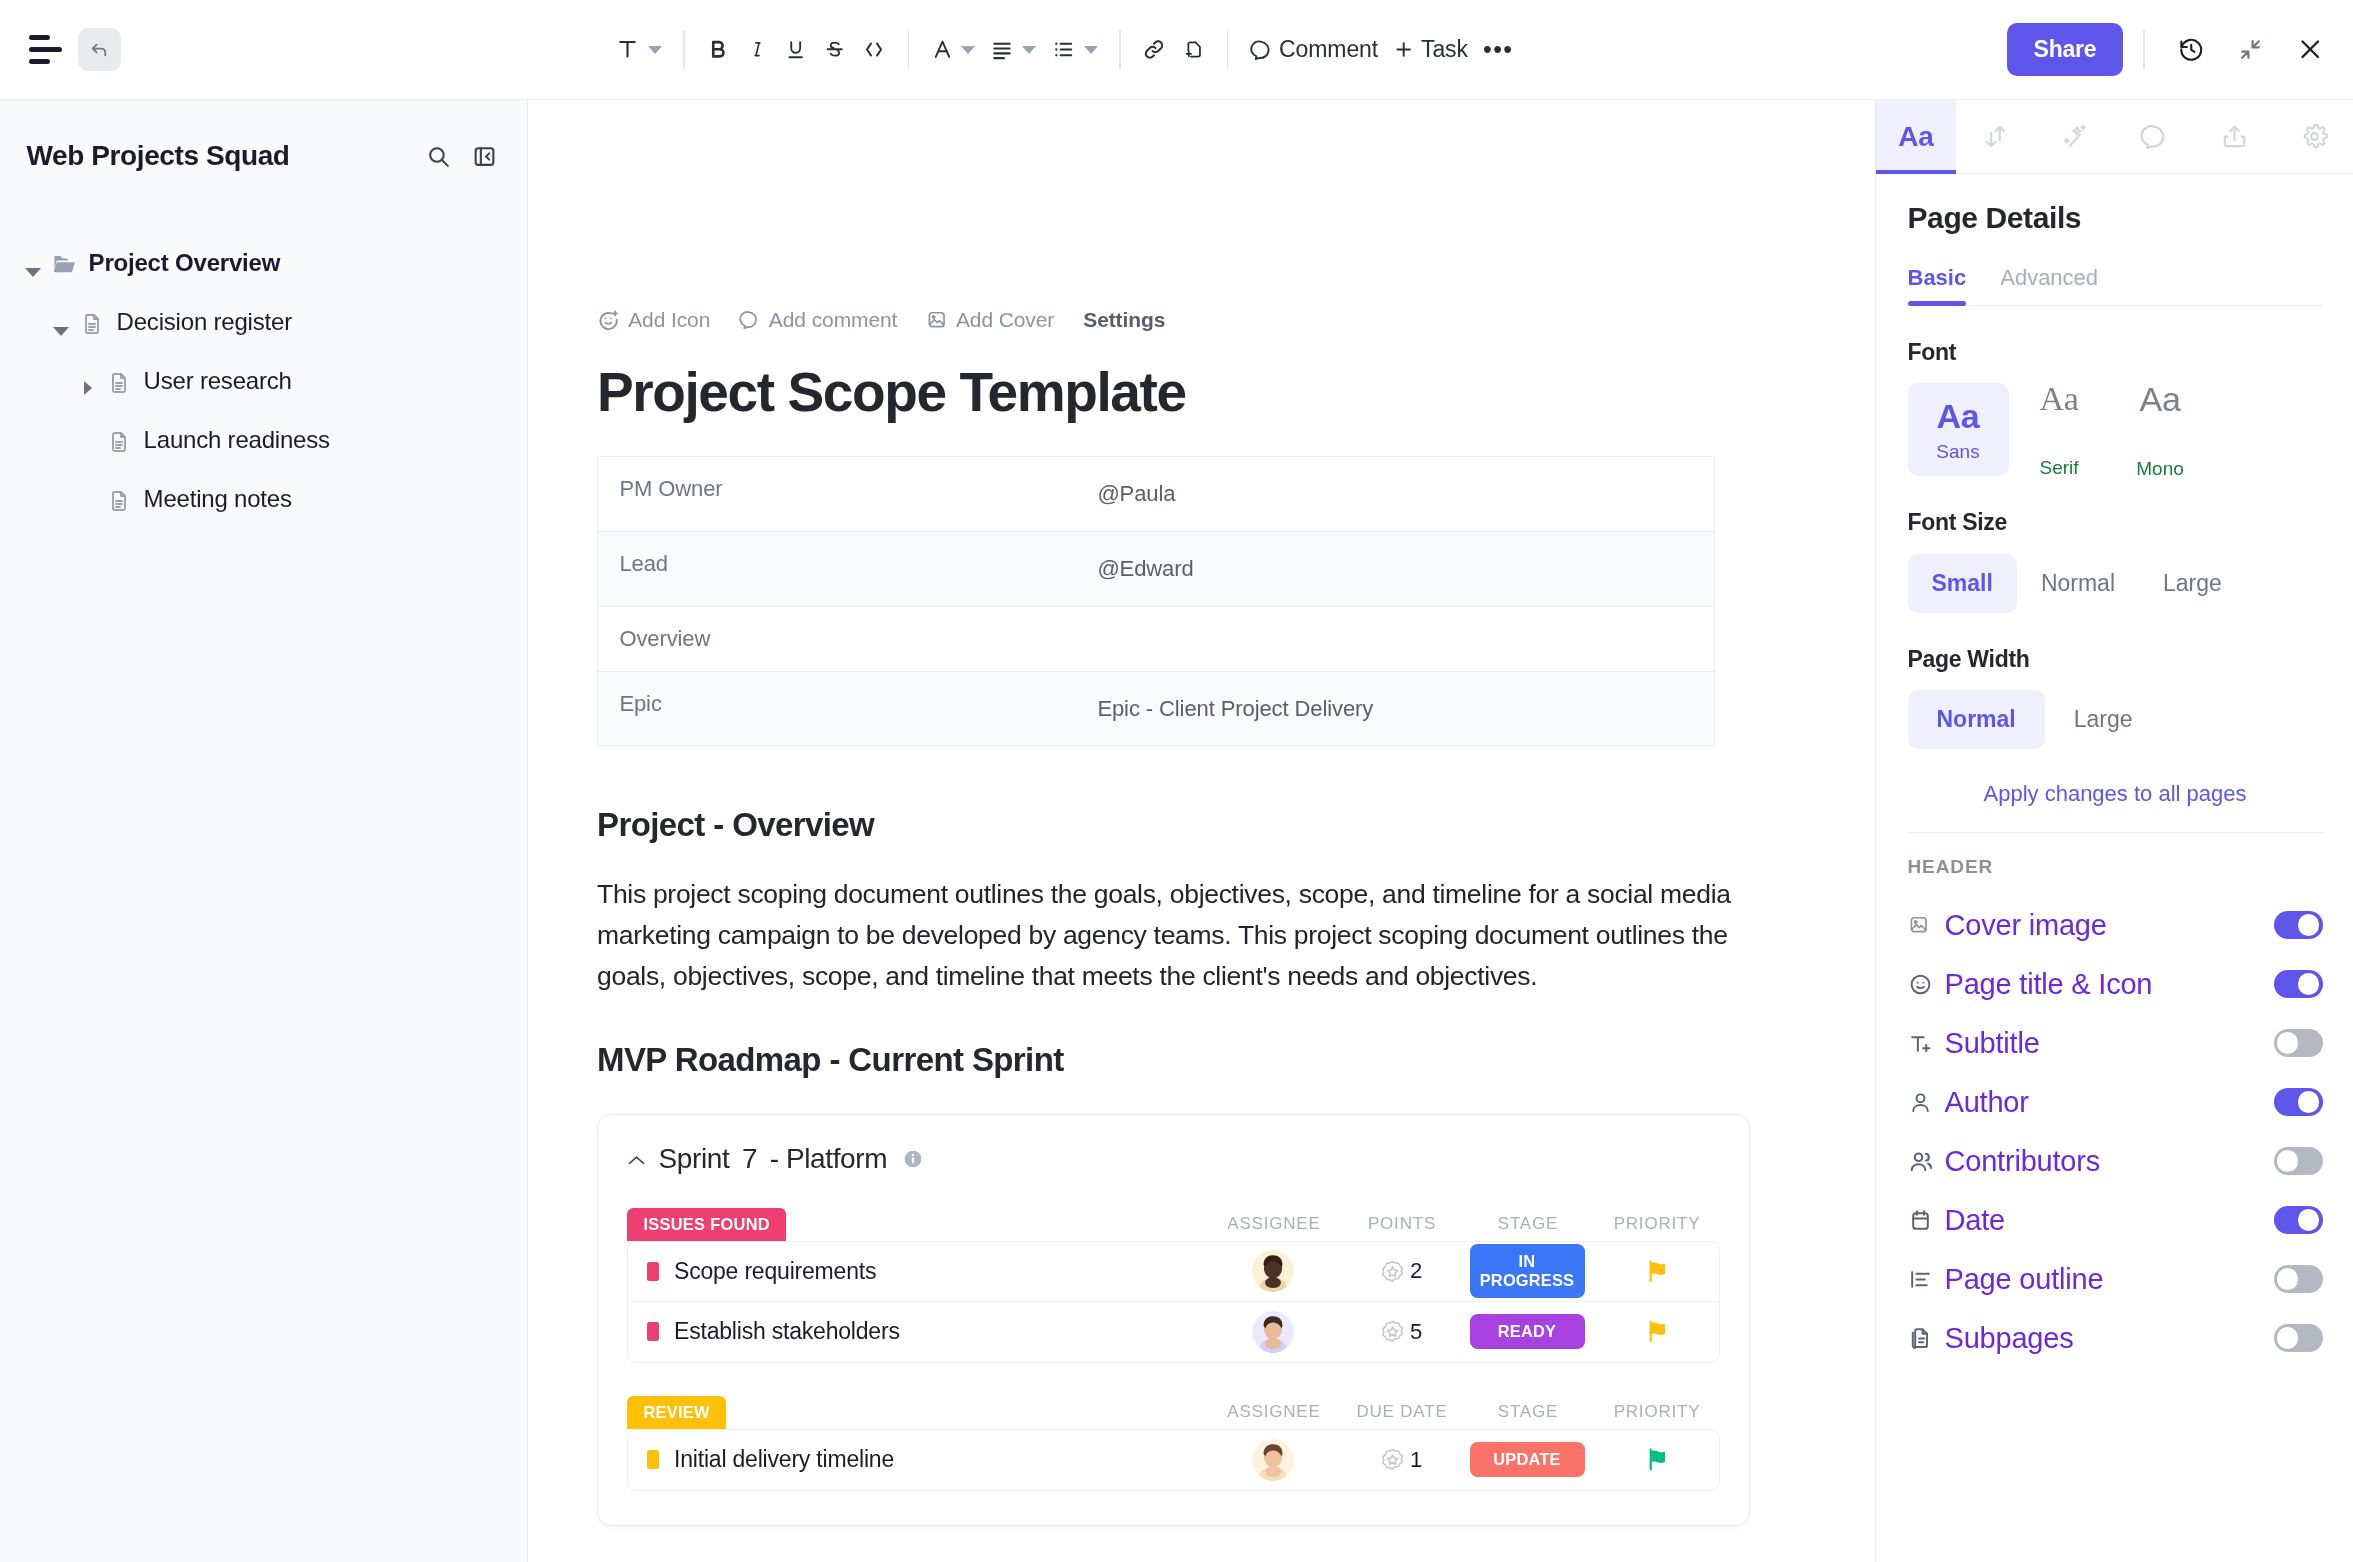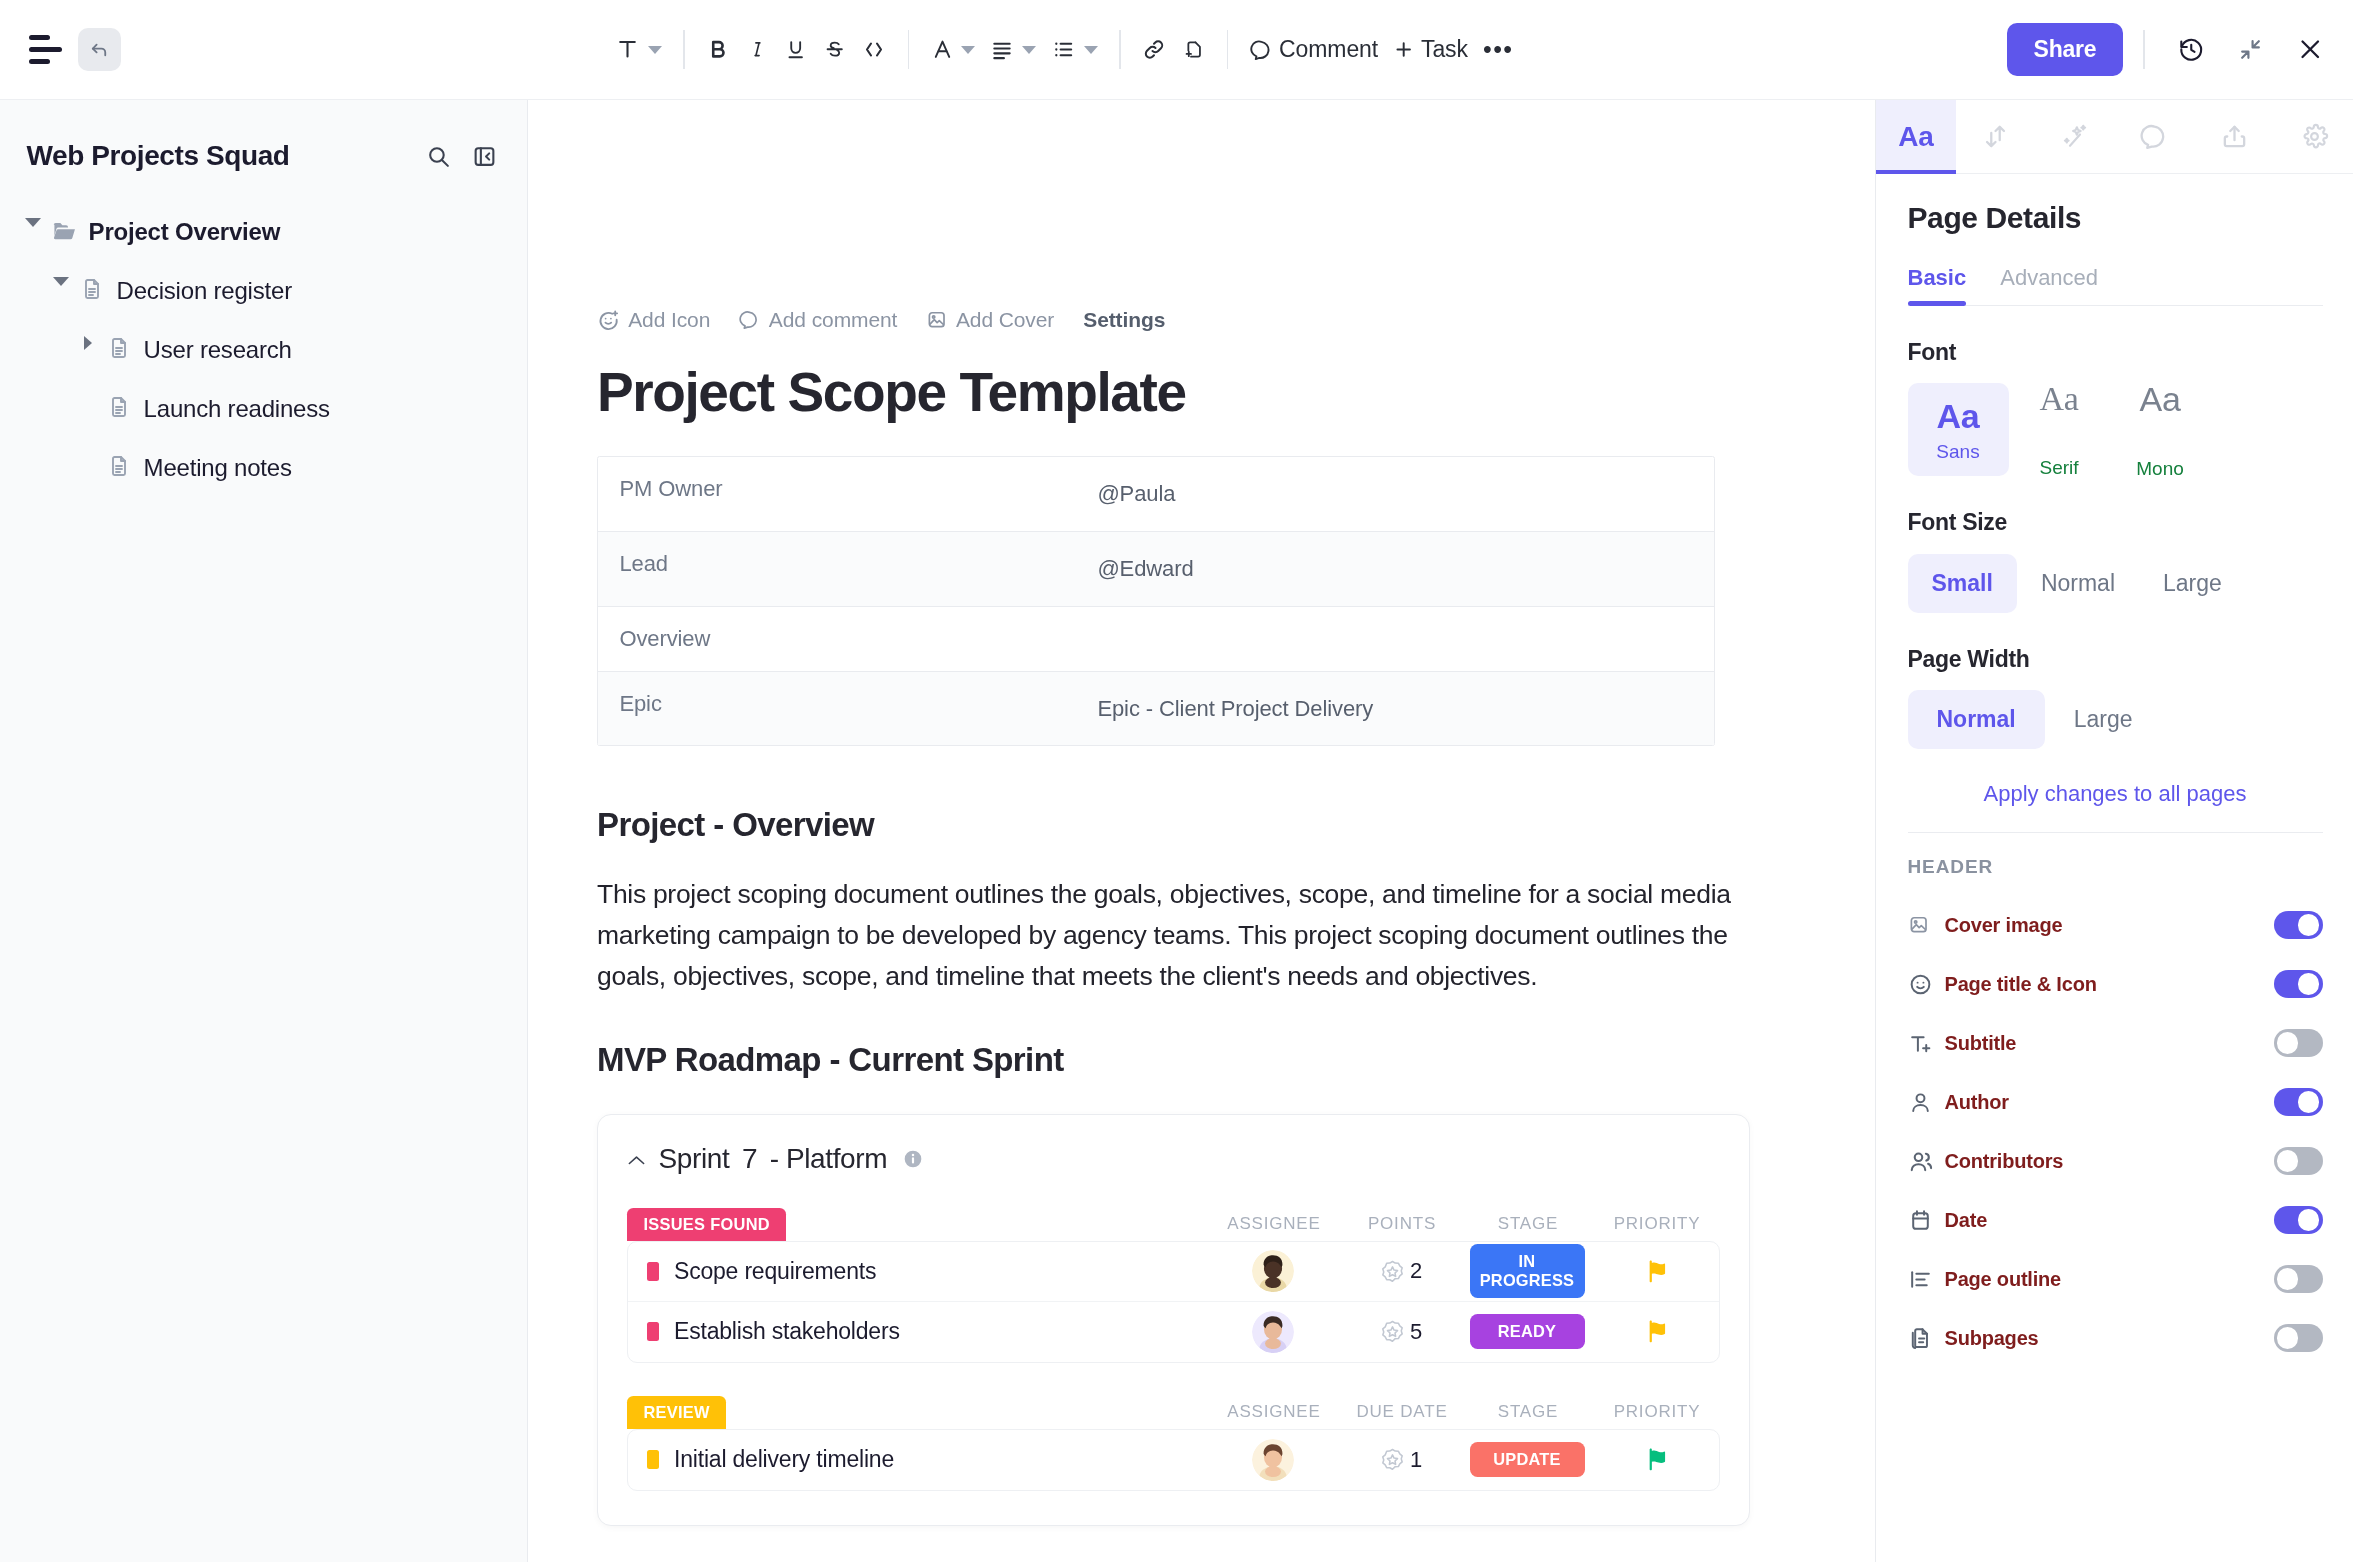--- a/index.html
+++ b/index.html
@@ -59,21 +59,21 @@
     width: 528px; min-width: 528px;
     background: #F9FAFB;
     border-right: 1.3px solid #E9EBEF;
     padding: 29px 0 0 0;
     display: flex; flex-direction: column;
   }
   .sb-head { display: flex; align-items: center; padding: 0 30px 0 26.5px; height: 54px; }
   .sb-title { font-size: 28px; font-weight: bold; color: #1C1B2E; letter-spacing: -0.4px; flex: 1; }
   .sb-head-icons { display: flex; align-items: center; gap: 21.4px; }
   .sb-tree { margin-top: 35px; display: flex; flex-direction: column; }
-  .tree-row { display: flex; align-items: flex-start; height: 59px; cursor: pointer; padding-right: 19px; }
+  .tree-row { display: flex; align-items: flex-end; height: 59px; cursor: pointer; padding-right: 19px; }
   .tw-caret { width: 28px; display: flex; align-items: center; justify-content: center; flex-shrink: 0; cursor: pointer; }
   .tw-caret.spacer { visibility: hidden; }
   .caret-down { width: 0; height: 0; border-left: 8.2px solid transparent; border-right: 8.2px solid transparent; border-top: 9.5px solid #6B7280; }
   .caret-right { width: 0; height: 0; border-top: 7.6px solid transparent; border-bottom: 7.6px solid transparent; border-left: 8.8px solid #6B7280; }
   .tree-icon { width: 34px; display: flex; align-items: center; justify-content: center; flex-shrink: 0; margin-right: 7.6px; }
   .tree-label { font-size: 24px; color: #1C1B2E; letter-spacing: -0.2px; white-space: nowrap; }
   .tree-label.strong { font-weight: bold; }
 
   
   .main {
@@ -181,21 +181,21 @@
   .size-seg .seg-item.active { font-weight: bold; }
   .width-seg .seg-item { height: 59px; padding: 0 29px; font-size: 23px; }
   .width-seg .seg-item.active { font-weight: bold; }
 
   .apply-link { display: block; text-align: center; font-size: 22px; color: #5E56EB; margin: 31.5px 0 25px 0; cursor: pointer; }
   .rp-hr { height: 1.3px; background: #EAECF0; margin: 3.8px 0 23px 0; }
   .sec-caption { font-size: 19px; font-weight: bold; color: #8A92A0; letter-spacing: 0.9px; margin-bottom: 17.6px; }
 
   .tgl-row { display: flex; align-items: center; height: 59px; }
   .tgl-ico { width: 37px; display: flex; align-items: center; justify-content: flex-start; flex-shrink: 0; }
-  .tgl-label { flex: 1; font-size: 20px; color: #7f1d1d; letter-spacing: -0.2px; font-weight: bold; }
+  .tgl-label { flex: 1; font-size: 29px; color: #6d28d9; letter-spacing: -0.2px; }
   .switch { width: 49px; height: 28px; border-radius: 14px; position: relative; cursor: pointer; flex-shrink: 0; }
   .switch.on { background: #5E56EB; }
   .switch.off { background: #B3B8C2; }
   .switch .knob { position: absolute; top: 3.2px; width: 21.4px; height: 21.4px; border-radius: 50%; background: #fff; }
   .switch.on .knob { right: 3.2px; }
   .switch.off .knob { left: 3.2px; }
 
   svg { display: block; }
 </style>
 </head>

